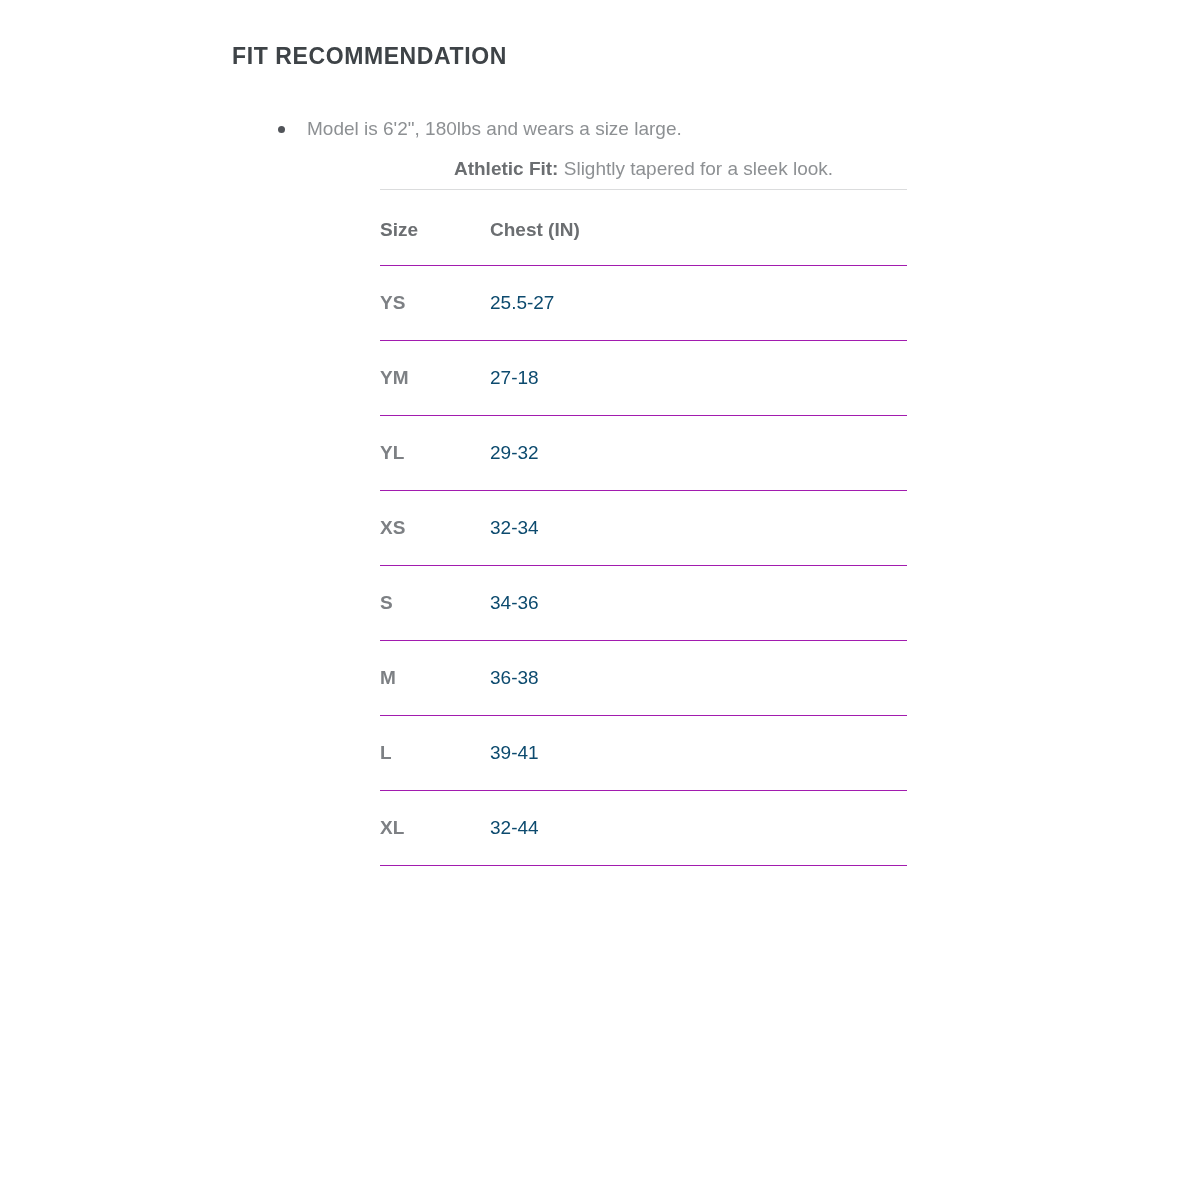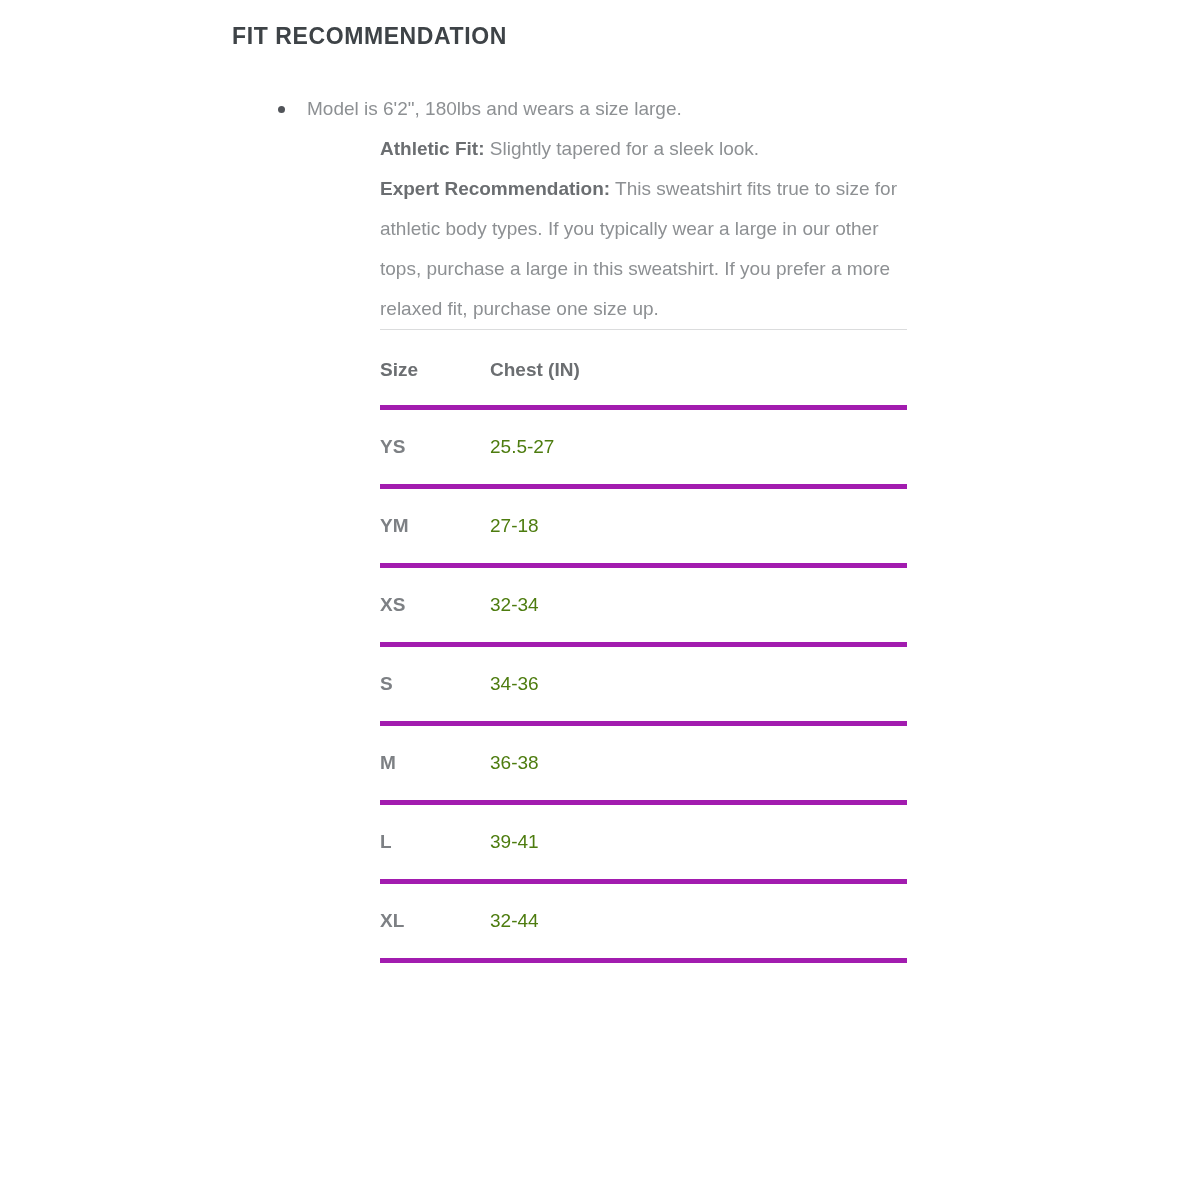--- a/index.html
+++ b/index.html
@@ -8,21 +8,21 @@
     background: #ffffff;
     overflow: hidden;
     font-family: "Liberation Sans", "DejaVu Sans", sans-serif;
   }
   .page {
     position: absolute;
     left: 232px; top: 0;
     width: 740px;
   }
   .section-title {
-    margin-top: 22px;
+    margin-top: 42px;
     font-size: 23px;
     line-height: 28px;
     font-weight: 700;
     letter-spacing: 0.6px;
     color: #3e4347;
   }
   .bullet-row {
     margin-top: 39px;
     margin-left: 46px;
     display: flex;
@@ -37,82 +37,86 @@
     background: #515459;
     margin-right: 22px;
     flex: none;
   }
   .fit-details {
     margin-left: 148px;
     width: 527px;
     font-size: 19px;
     line-height: 40px;
     color: #8d9093;
+    text-align: center;
   }
   .fit-details p { margin: 0; }
   .fit-details .bold-label {
     font-weight: 700;
     color: #6b6e71;
   }
   .size-chart {
     margin-left: 148px;
     width: 527px;
     border-collapse: collapse;
     border-top: 1px solid #dbdcdd;
     font-size: 19px;
     table-layout: fixed;
   }
   .size-chart th, .size-chart td {
     text-align: left;
     vertical-align: middle;
     line-height: 26px;
-    border-bottom: 5px solid #a21caf;
+    border-bottom: 1px solid #a21caf;
   }
   .size-chart th {
     padding: 27px 0 22px 0;
     font-weight: 700;
     color: #6b6e71;
   }
   .size-chart td { padding: 24px 0; margin-left: 40px; }
   .size-chart .col-size { width: 110px; }
   .size-cell { font-weight: 700; color: #7d8084; }
-  .chest-cell { font-weight: 400; color: #4d7c0f; }
+  .chest-cell { font-weight: 400; color: #0c4a6e; }
 </style>
 </head>
 <body>
 
 <div class="page">
 
   <h2 class="section-title">FIT RECOMMENDATION</h2>
 
   <div class="bullet-row">
     <span class="bullet-dot"></span>
     <span>Model is 6'2", 180lbs and wears a size large.</span>
   </div>
 
   <div class="fit-details">
     <p><span class="bold-label">Athletic Fit:</span> <span>Slightly tapered for a sleek look.</span></p>
-    <p><span class="bold-label">Expert Recommendation:</span> <span>This sweatshirt fits true to size for athletic body types. If you typically wear a large in our other tops, purchase a large in this sweatshirt. If you prefer a more relaxed fit, purchase one size up.</span></p>
   </div>
 
   <table class="size-chart">
     <thead>
       <tr>
         <th class="col-size">Size</th>
         <th>Chest (IN)</th>
       </tr>
     </thead>
     <tbody>
       <tr>
         <td class="size-cell">YS</td>
         <td class="chest-cell">25.5-27</td>
       </tr>
       <tr>
         <td class="size-cell">YM</td>
         <td class="chest-cell">27-18</td>
+      </tr>
+      <tr>
+        <td class="size-cell">YL</td>
+        <td class="chest-cell">29-32</td>
       </tr>
       <tr>
         <td class="size-cell">XS</td>
         <td class="chest-cell">32-34</td>
       </tr>
       <tr>
         <td class="size-cell">S</td>
         <td class="chest-cell">34-36</td>
       </tr>
       <tr>

